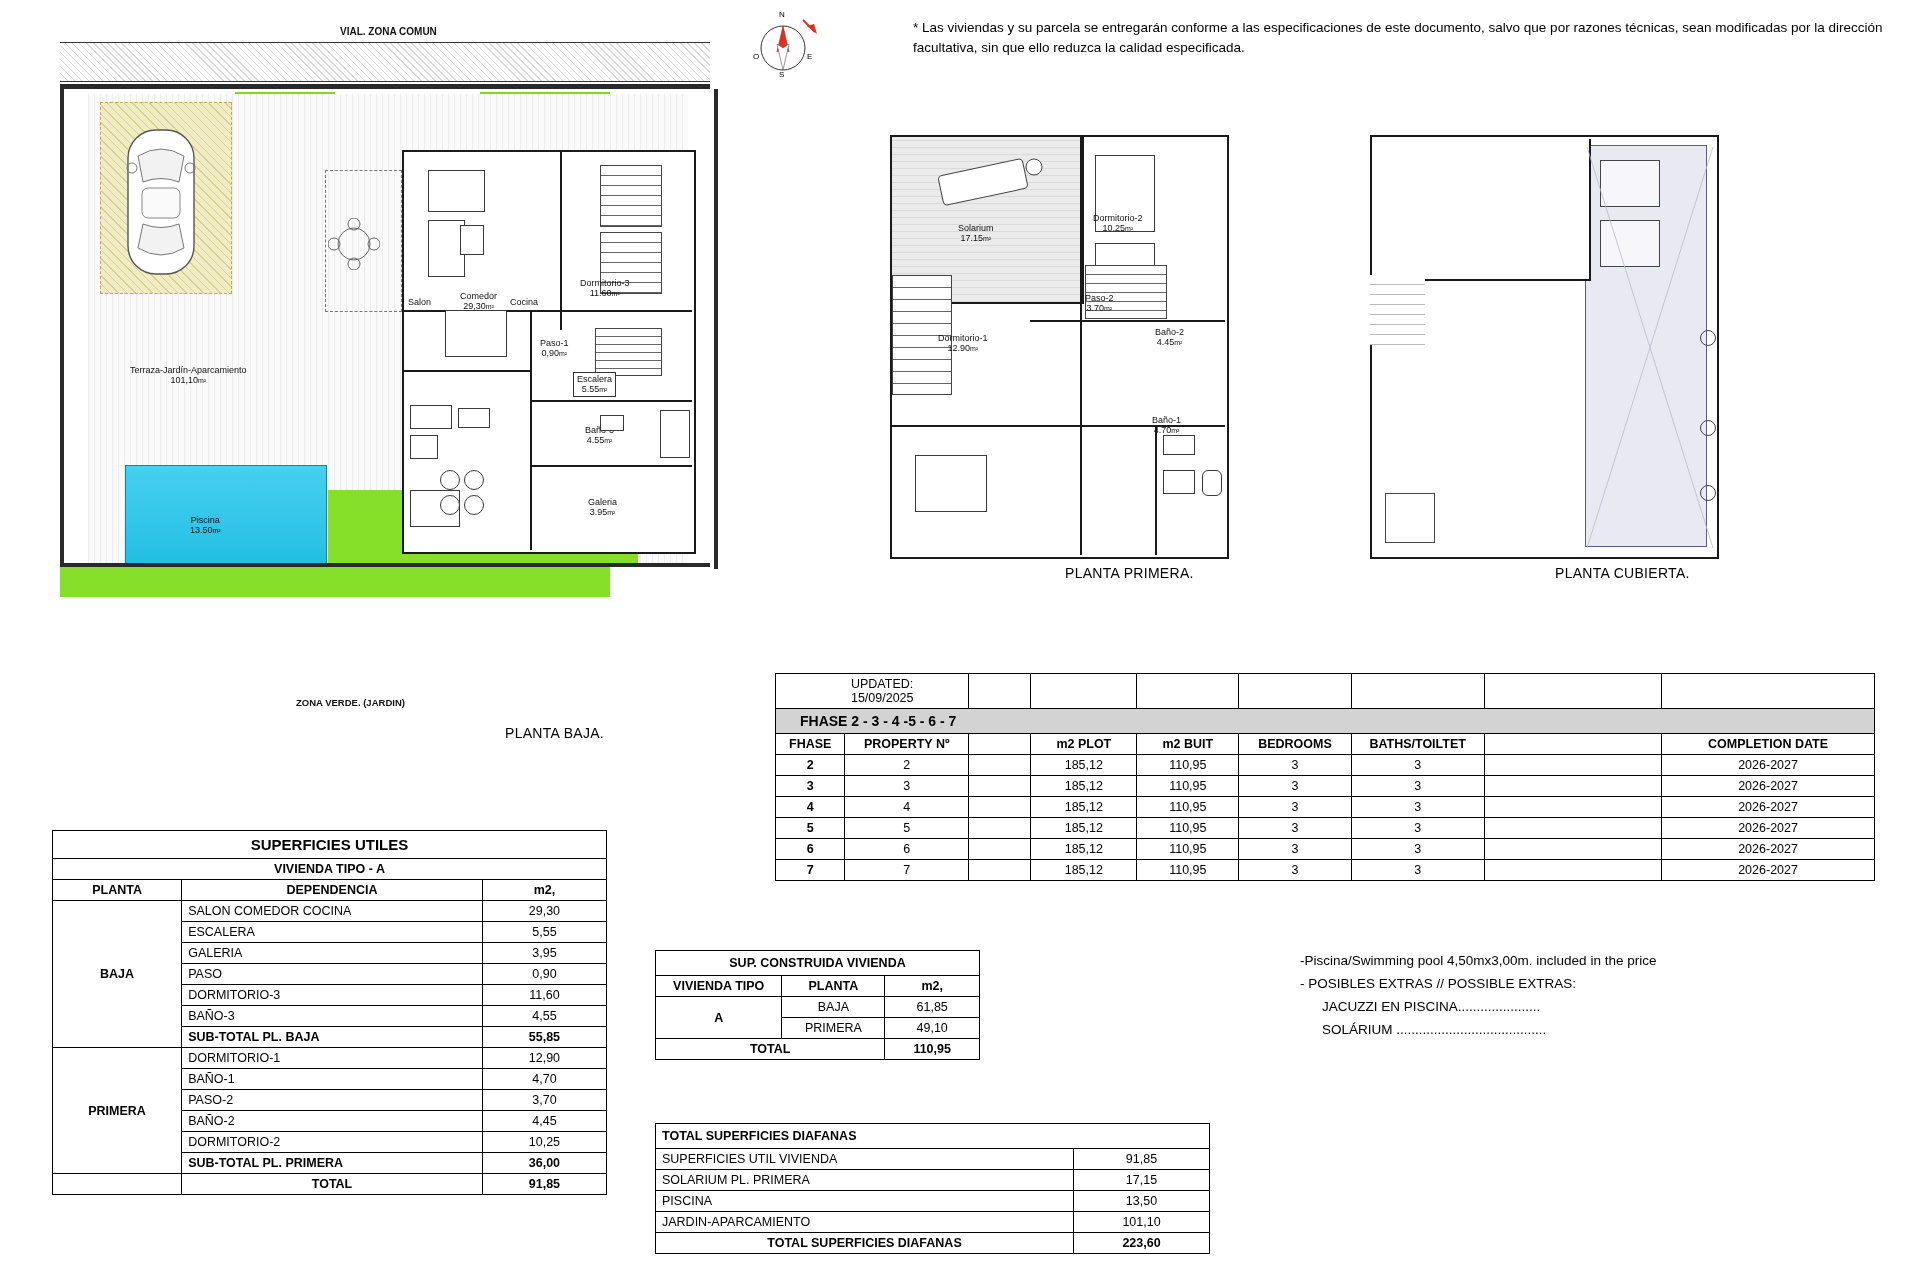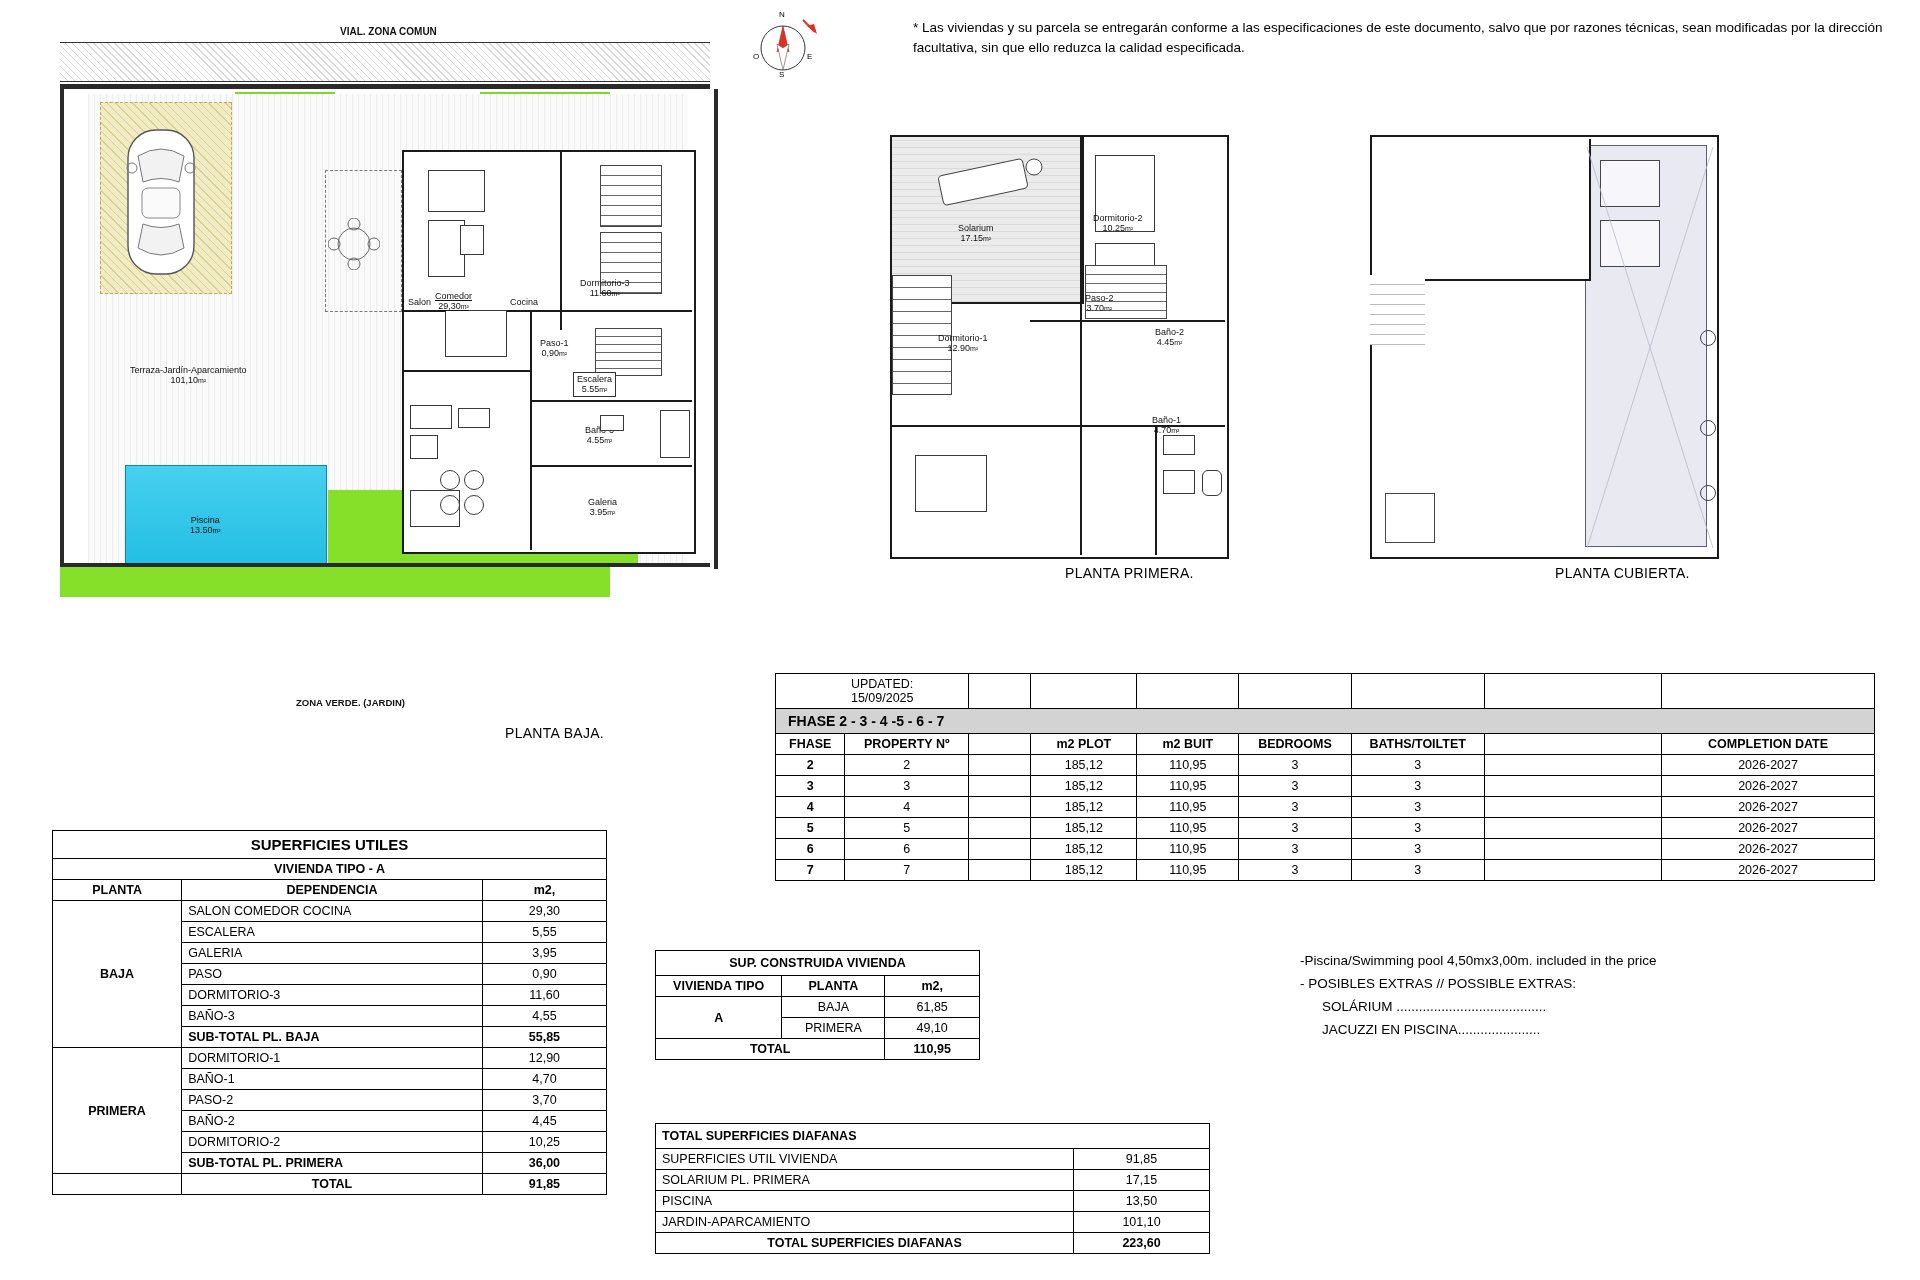--- a/index.html
+++ b/index.html
@@ -128,21 +128,21 @@
       <circle cx="26" cy="46" r="6" fill="none" stroke="#666"></circle>
     <circle cx="6" cy="26" r="6" fill="none" stroke="#666"></circle>
       <circle cx="46" cy="26" r="6" fill="none" stroke="#666"></circle>
   </svg>
 
   <div class="abs" style="left:560px;top:155px;width:60px;height:60px;border:1px solid #444;background:repeating-linear-gradient(180deg,#fff 0 9px,#666 9px 10px);"></div>
   <div class="abs" style="left:560px;top:222px;width:60px;height:60px;border:1px solid #444;background:repeating-linear-gradient(180deg,#fff 0 9px,#666 9px 10px);"></div>
   <div class="abs" style="left:555px;top:318px;width:65px;height:46px;border:1px solid #444;background:repeating-linear-gradient(180deg,#fff 0 7px,#666 7px 8px);"></div>
 
   <div class="abs lbl" style="left:368px;top:287px;">Salon</div>
-  <div class="abs lbl" style="left:395px;top:281px;text-decoration:underline;">
+  <div class="abs lbl" style="left:420px;top:281px;">
     <span>Comedor</span><br>
     <span>29,30</span><span class="m2">m²</span>
   </div>
   <div class="abs lbl" style="left:470px;top:287px;">Cocina</div>
 
   <div class="abs lbl" style="left:540px;top:268px;">
     <span>Dormitorio-3</span><br>
     <span>11.60</span><span class="m2">m²</span>
   </div>
   <div class="abs lbl" style="left:500px;top:328px;">
@@ -392,21 +392,21 @@
       <td style="width:120px;border-left:none;">UPDATED: 15/09/2025</td>
       <td style="width:60px;"></td>
       <td style="width:105px;"></td>
       <td style="width:100px;"></td>
       <td style="width:105px;"></td>
       <td style="width:125px;"></td>
       <td style="width:200px;"></td>
       <td style="width:225px;"></td>
     </tr>
     <tr style="background:#d3d3d3;">
-      <td class="bold" colspan="9" style="padding:4px 12px;font-size:14px;">FHASE  2 - 3 - 4 -5 - 6 - 7</td>
+      <td class="bold" colspan="9" style="padding:4px 24px;font-size:14px;">FHASE  2 - 3 - 4 -5 - 6 - 7</td>
     </tr>
     <tr>
       <td class="center bold">FHASE</td>
       <td class="center bold">PROPERTY Nº</td>
       <td class="center bold"></td>
       <td class="center bold">m2 PLOT</td>
       <td class="center bold">m2 BUIT</td>
       <td class="center bold">BEDROOMS</td>
       <td class="center bold">BATHS/TOILTET</td>
       <td class="center bold"></td>
@@ -478,15 +478,15 @@
           <td></td>
       <td class="center">2026-2027</td>
     </tr>
   </tbody>
     </table>
 </div>
 
 <div class="abs" style="left:1300px;top:950px;width:520px;font-size:13.5px;line-height:1.7;">
   <div>-Piscina/Swimming pool 4,50mx3,00m. included in the price</div>
   <div>- POSIBLES EXTRAS // POSSIBLE EXTRAS:</div>
+  <div style="padding-left:22px;">JACUZZI EN PISCINA......................</div>
   <div style="padding-left:22px;">SOLÁRIUM ........................................</div>
-  <div style="padding-left:22px;">JACUZZI EN PISCINA......................</div>
 </div>
 
 </body></html>

